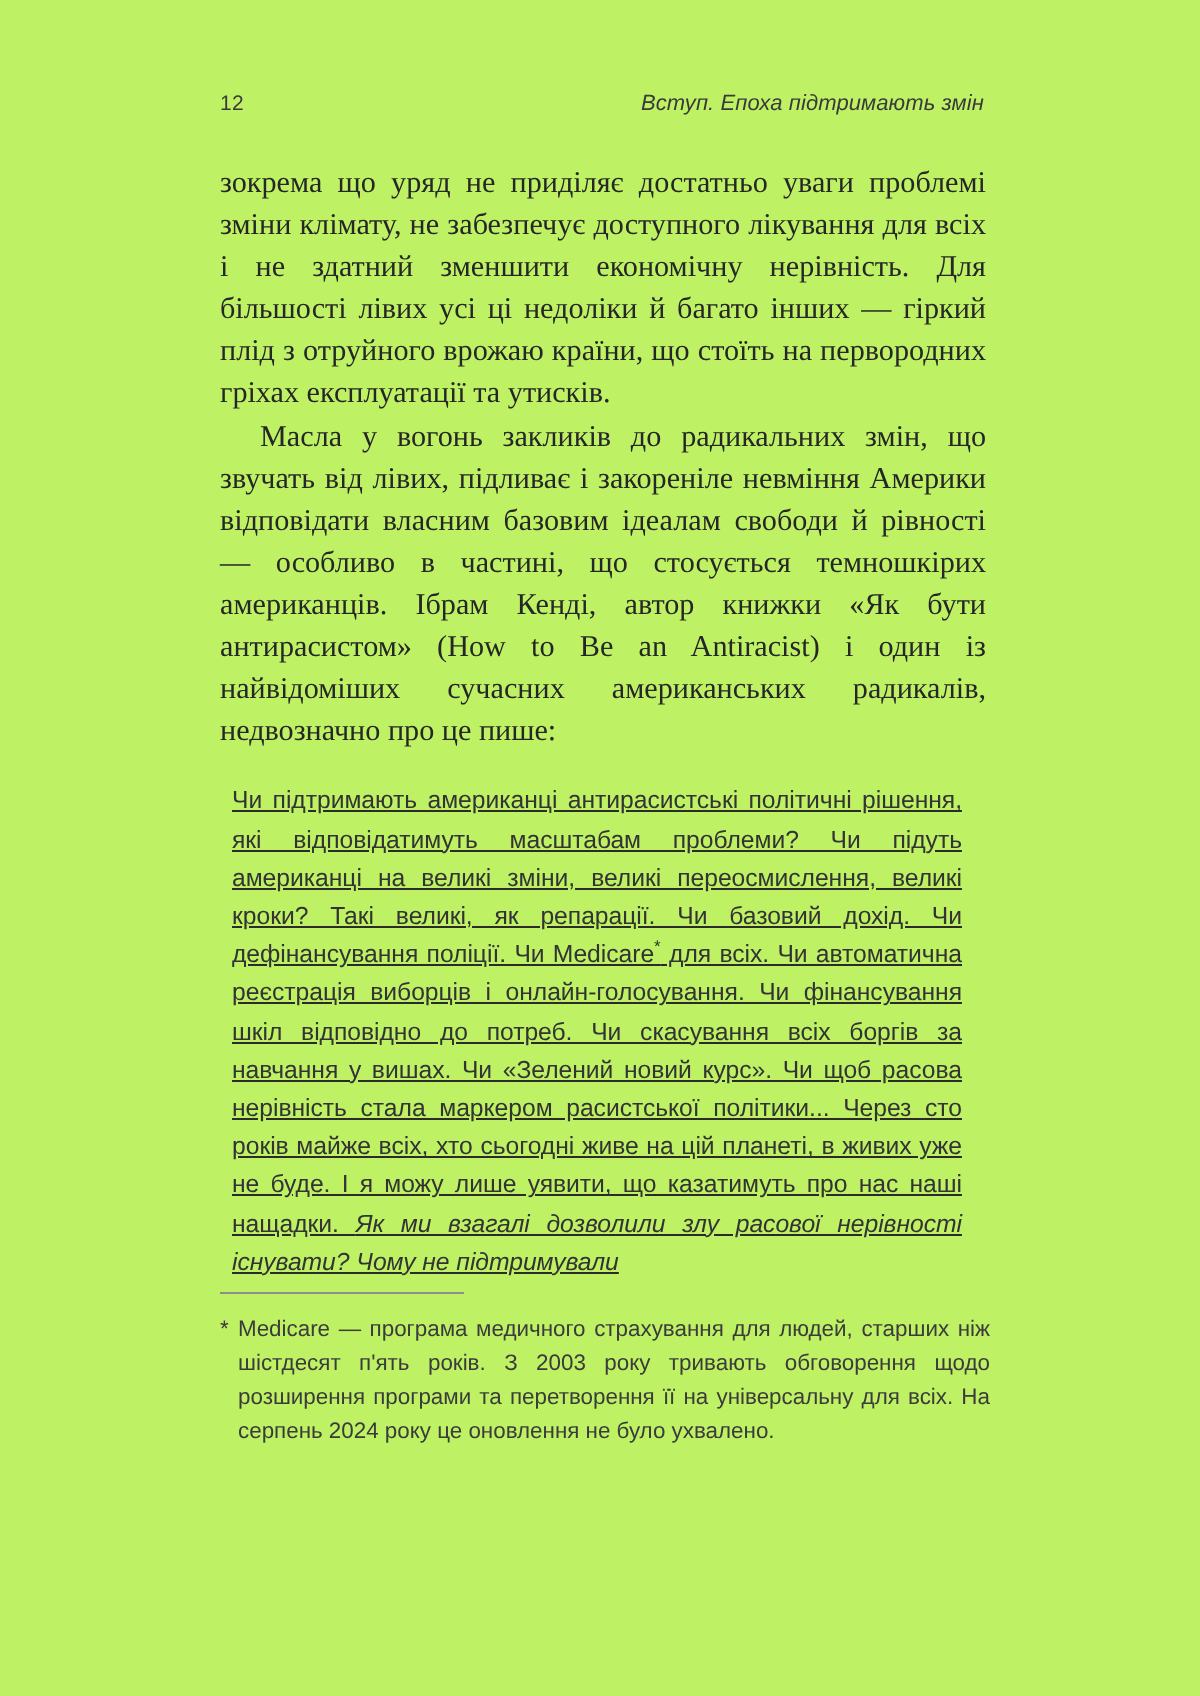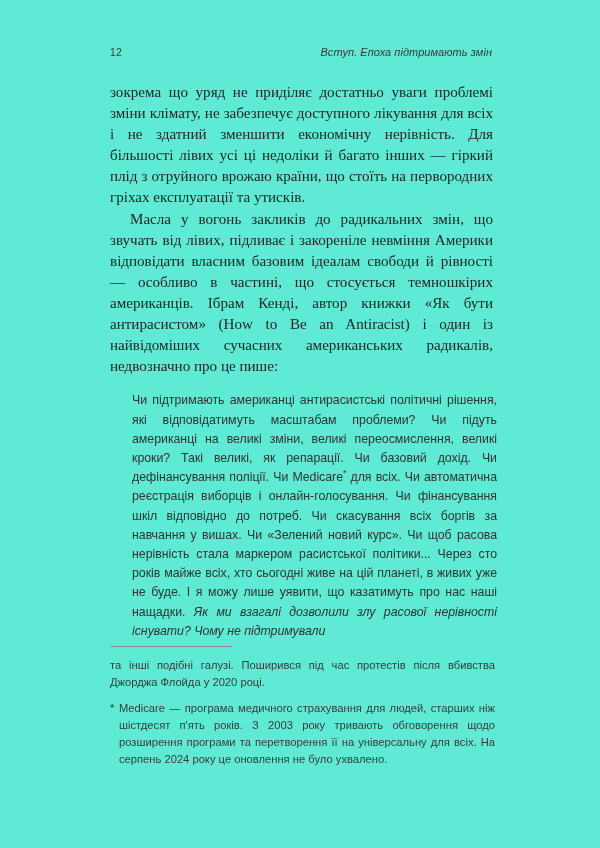--- a/index.html
+++ b/index.html
@@ -14,21 +14,21 @@
     position: relative;
     overflow: hidden;
     font-family: "Liberation Serif", serif;
     color: #2b2b2b;
     -webkit-font-smoothing: antialiased;
   }
 
   .page {
     position: absolute;
     inset: 0;
-    background: #5eead4;
+    background: #bef264;
   }
 
   
   .running-head {
     position: absolute;
     top: 46px;
     left: 110px;
     width: 382px;
     height: 16px;
     display: flex;
@@ -67,22 +67,23 @@
     text-justify: inter-word;
     color: #262626;
     hyphens: manual;
   }
   p.body + p.body {
     text-indent: 20px;
   }
 
   
   .quote {
-    margin: 14px 0 0 22px;
+    margin: 14px 0 0 6px;
     width: 365px;
+    text-decoration: underline;
   }
   .quote p {
     margin: 0;
     font-family: "Liberation Sans", sans-serif;
     font-size: 12.35px;
     line-height: 19.2px;
     text-align: justify;
     text-justify: inter-word;
     color: #333333;
     letter-spacing: -0.02px;
@@ -150,20 +151,19 @@
     <p class="body">Масла у вогонь закликів до радикальних змін, що звучать від лівих, підливає і закорeніле невміння Америки відповідати власним базовим ідеалам свободи й рівності — особливо в частині, що стосується темношкірих американців. Ібрам Кенді, автор книжки «Як бути антирасистом» (How to Be an Antiracist) і один із найвідоміших сучасних американських радикалів, недвозначно про це пише:</p>
 
     <blockquote class="quote">
       <p><span>Чи підтримають американці антирасистські політичні рішення, які відповідатимуть масштабам проблеми? Чи підуть американці на великі зміни, великі переосмислення, великі кроки? Такі великі, як репарації. Чи базовий дохід. Чи дефінансування поліції. Чи Medicare</span><sup class="fn">*</sup><span> для всіх. Чи автоматична реєстрація виборців і онлайн-голосування. Чи фінансування шкіл відповідно до потреб. Чи скасування всіх боргів за навчання у вишах. Чи «Зелений новий курс». Чи щоб расова нерівність стала маркером расистської політики... Через сто років майже всіх, хто сьогодні живе на цій планеті, в живих уже не буде. І я можу лише уявити, що казатимуть про нас наші нащадки. </span><em>Як ми взагалі дозволили злу расової нерівності існувати? Чому не підтримували</em></p>
     </blockquote>
 
   </div>
 
   <div class="footnotes">
     <hr class="fn-rule">
-    <p class="fn-block">та інші подібні галузі. Поширився під час протестів після вбивства Джорджа Флойда у 2020 році.</p>
     <div class="fn-item">
       <span class="marker">*</span>
       <p class="fn-block">Medicare — програма медичного страхування для людей, старших ніж шістдесят п'ять років. З 2003 року тривають обговорення щодо розширення програми та перетворення її на універсальну для всіх. На серпень 2024 року це оновлення не було ухвалено.</p>
     </div>
   </div>
 
 </div>
 
 </body></html>

